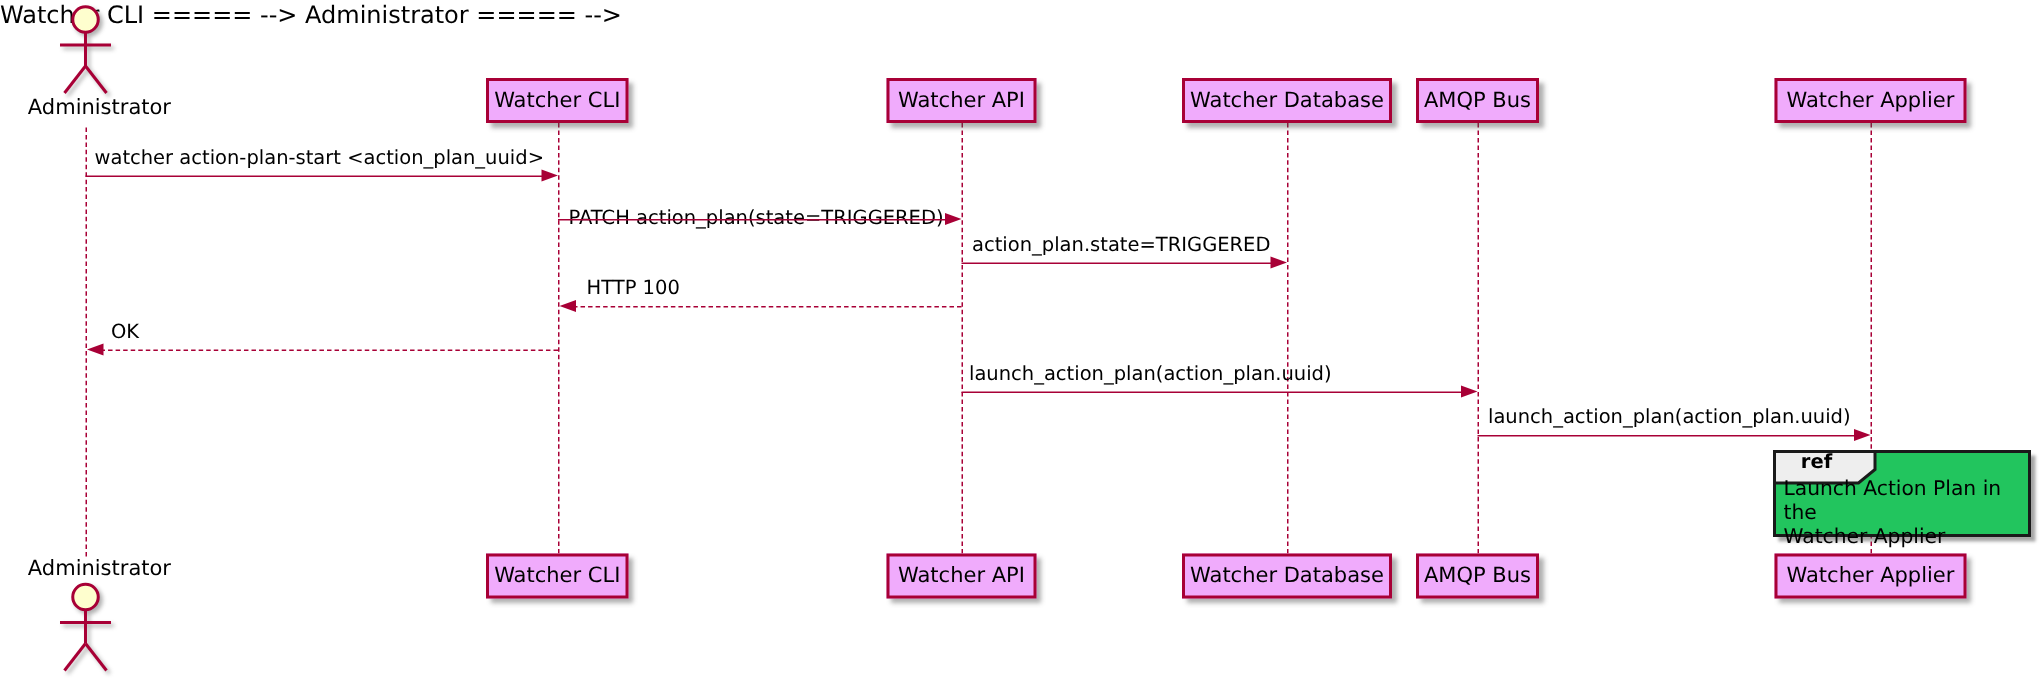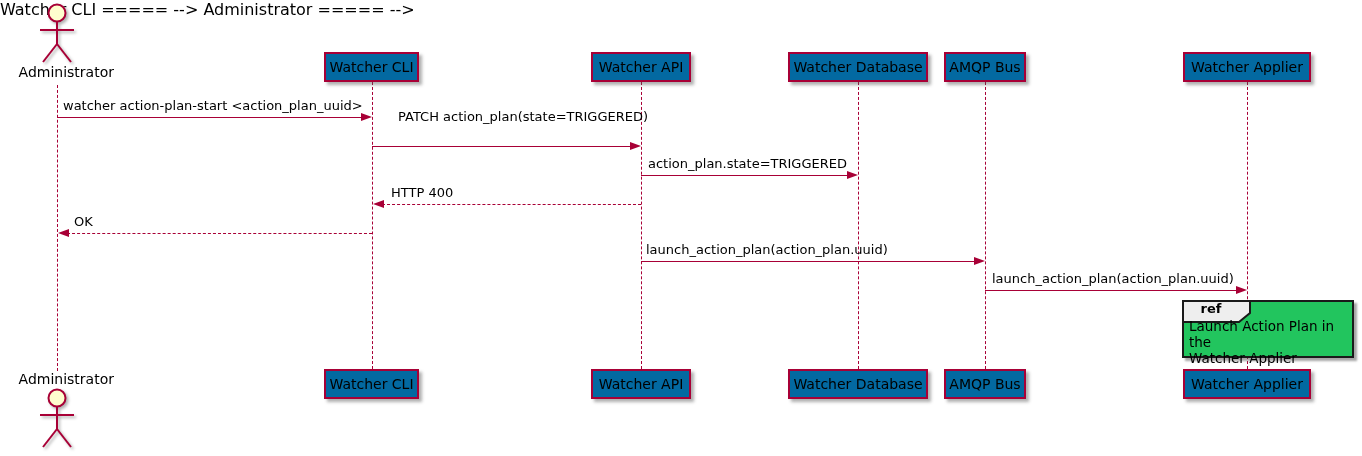--- a/index.html
+++ b/index.html
@@ -2,21 +2,21 @@
 <html><head>
 <meta charset="utf-8">
 <style>
   html,body{margin:0;padding:0;background:#ffffff;}
   #canvas{
     position:relative;width:1362px;height:456px;background:#ffffff;overflow:hidden;
     font-family:"DejaVu Sans","Liberation Sans",sans-serif;color:#000;
   }
   .lifeline{position:absolute;width:0;border-left:1px dashed #A80036;}
   .pbox{
-    position:absolute;height:26px;background:#0369a1;border:2px solid #A80036;
+    position:absolute;height:26px;background:#f0abfc;border:2px solid #A80036;
     box-shadow:3px 3px 3px rgba(80,80,80,0.45);
     display:flex;align-items:center;justify-content:center;
     font-size:14px;white-space:nowrap;
   }
   .mlabel{position:absolute;font-size:13px;white-space:nowrap;}
   .mline{position:absolute;height:0;border-top:1px solid #A80036;}
   .mline.dashed{border-top-style:dashed;}
   .head-r{position:absolute;width:0;height:0;border-top:4.5px solid transparent;border-bottom:4.5px solid transparent;border-left:11px solid #A80036;}
   .head-l{position:absolute;width:0;height:0;border-top:4.5px solid transparent;border-bottom:4.5px solid transparent;border-right:11px solid #A80036;}
   .actor-label{position:absolute;width:114px;text-align:right;font-size:14px;}
@@ -79,31 +79,31 @@
   <div class="pbox" style="left:788px; top:369px; width:136px;">Watcher Database</div>
   <div class="pbox" style="left:944px; top:369px; width:78px;">AMQP Bus</div>
   <div class="pbox" style="left:1183px;top:369px; width:124px;">Watcher Applier</div>
 
   
   <div class="mlabel" style="left:63px;top:98px;text-align:right;">watcher action-plan-start &lt;action_plan_uuid&gt;</div>
   <div class="mline" style="left:57px;top:117px;width:305px;"></div>
   <div class="head-r" style="left:361px;top:113px;"></div>
 
   
-  <div class="mlabel" style="left:379px;top:109px;margin-left:19px;">PATCH action_plan(state=TRIGGERED)</div>
+  <div class="mlabel" style="left:379px;top:138px;">PATCH action_plan(state=TRIGGERED)</div>
   <div class="mline" style="left:372px;top:146px;width:259px;"></div>
   <div class="head-r" style="left:630px;top:142px;"></div>
 
   
   <div class="mlabel" style="left:648px;top:156px;">action_plan.state=TRIGGERED</div>
   <div class="mline" style="left:641px;top:175px;width:207px;"></div>
   <div class="head-r" style="left:847px;top:171px;"></div>
 
    Watcher CLI ===== --&gt;
-  <div class="mlabel" style="left:391px;top:185px;">HTTP 400</div>
+  <div class="mlabel" style="left:391px;top:185px;">HTTP 100</div>
   <div class="mline dashed" style="left:382px;top:204px;width:259px;"></div>
   <div class="head-l" style="left:373px;top:200px;"></div>
 
    Administrator ===== --&gt;
   <div class="mlabel" style="left:74px;top:214px;">OK</div>
   <div class="mline dashed" style="left:67px;top:233px;width:305px;"></div>
   <div class="head-l" style="left:58px;top:229px;"></div>
 
   
   <div class="mlabel" style="left:646px;top:242px;">launch_action_plan(action_plan.uuid)</div>

